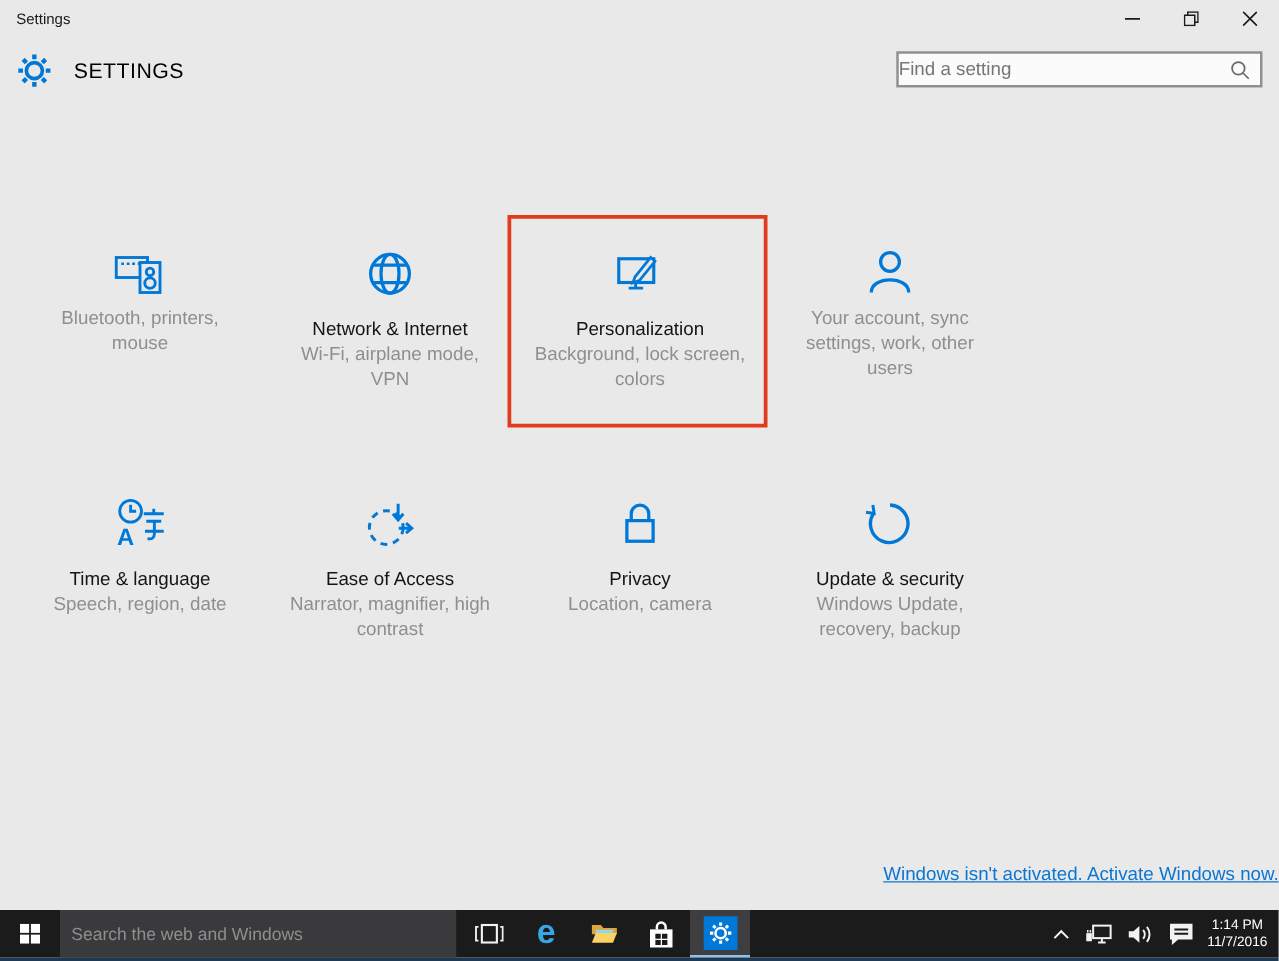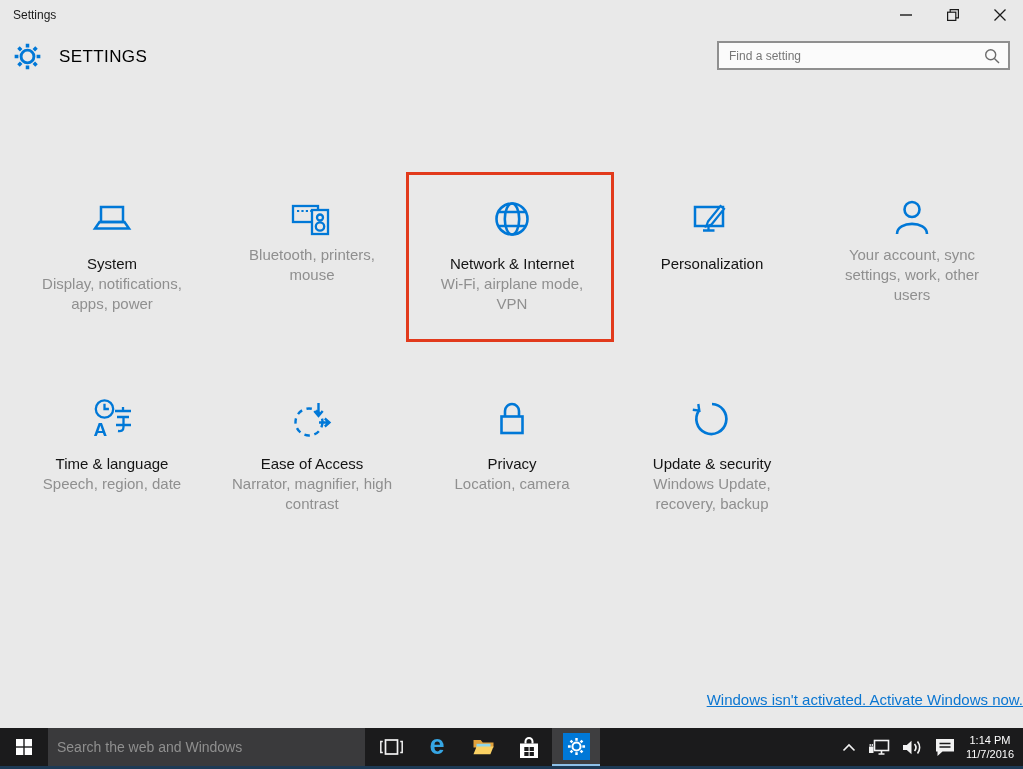--- a/index.html
+++ b/index.html
@@ -18,21 +18,21 @@
   
   .header-gear { position:absolute; left:13px; top:42px; width:29px; height:29px; }
   .app-label { position:absolute; left:59px; top:47px; font-size:17px; color:#000; letter-spacing:.4px; }
   .find-box {
     position:absolute; right:13px; top:41px; width:293px; height:29px;
     background:#fbfbfb; border:2px solid #8f8f8f;
     display:flex; align-items:center;
   }
   .find-input {
     flex:1; height:100%; border:none; outline:none; background:transparent;
-    font-family:inherit; font-size:12px; color:#be185d; padding-left:10px;
+    font-family:inherit; font-size:15px; color:#be185d; padding-left:0;
   }
   .find-input::placeholder { color:#767676; }
   .find-box svg { margin-right:8px; flex:0 0 auto; }
   
   .row { position:absolute; left:12px; display:flex; }
   .row1 { top:172px; }
   .row2 { top:372px; }
   .tile { width:200px; height:176px; text-align:center; cursor:pointer; }
   .tile-icon { margin-top:23px; height:48px; display:flex; align-items:center; justify-content:center; }
   .tile-title { margin-top:12px; font-size:15px; color:#141414; }
@@ -101,30 +101,20 @@
 <div class="find-box">
   <input class="find-input" type="text" placeholder="Find a setting" style="">
   <svg width="16" height="16" viewBox="0 0 16 16" fill="none" stroke="#6b6b6b" stroke-width="1.4">
     <circle cx="6.7" cy="6.7" r="5"></circle>
       <path d="M10.4 10.4 L15 15"></path>
   </svg>
 </div>
 
 <div class="row row1">
 
-  <div class="tile">
-    <div class="tile-icon">
-      <svg width="48" height="48" viewBox="0 0 48 48" fill="none" stroke="#0078d7" stroke-width="2.5">
-        <rect x="13" y="12" width="22" height="15"></rect>
-        <path d="M11.5 27 h25 l4.5 6.5 h-34 z"></path>
-      </svg>
-    </div>
-    <div class="tile-title">System</div>
-    <div class="tile-sub">Display, notifications, apps, power</div>
-  </div>
 
   <div class="tile">
     <div class="tile-icon">
       <svg width="48" height="48" viewBox="0 0 48 48" fill="none" stroke="#0078d7" stroke-width="2.3">
         <rect x="5" y="11" width="25" height="16"></rect>
         <path d="M9 16 h2.2 M13.4 16 h2.2 M17.8 16 h2.2 M22.2 16 h2.2" stroke-width="2"></path>
         <rect x="24" y="15" width="16" height="24" fill="#e9e9e9"></rect>
         <circle cx="32" cy="22.5" r="3"></circle>
         <circle cx="32" cy="31.5" r="4.2"></circle>
       </svg>
@@ -146,20 +136,21 @@
 
   <div class="tile">
     <div class="tile-icon">
       <svg width="48" height="48" viewBox="0 0 48 48" fill="none" stroke="#0078d7" stroke-width="2.5">
         <rect x="7" y="12" width="28" height="19"></rect>
         <path d="M20.5 31 v4 M15 35.5 h11.5" stroke-width="2.3"></path>
         <path d="M20 26.5 L32.5 11 l3.5 3 L23.5 29.5 l-5.2 1.8 z" fill="#e9e9e9" stroke-width="2.2"></path>
       </svg>
     </div>
     <div class="tile-title">Personalization</div>
+    <div class="tile-sub">Background, lock screen, colors</div>
   </div>
 
   <div class="tile">
     <div class="tile-icon">
       <svg width="48" height="48" viewBox="0 0 48 48" fill="none" stroke="#0078d7" stroke-width="2.6">
         <circle cx="24" cy="14.5" r="7.5"></circle>
         <path d="M9 39 c0 -13.5 30 -13.5 30 0"></path>
       </svg>
     </div>
     <div class="tile-sub">Your account, sync settings, work, other users</div>

